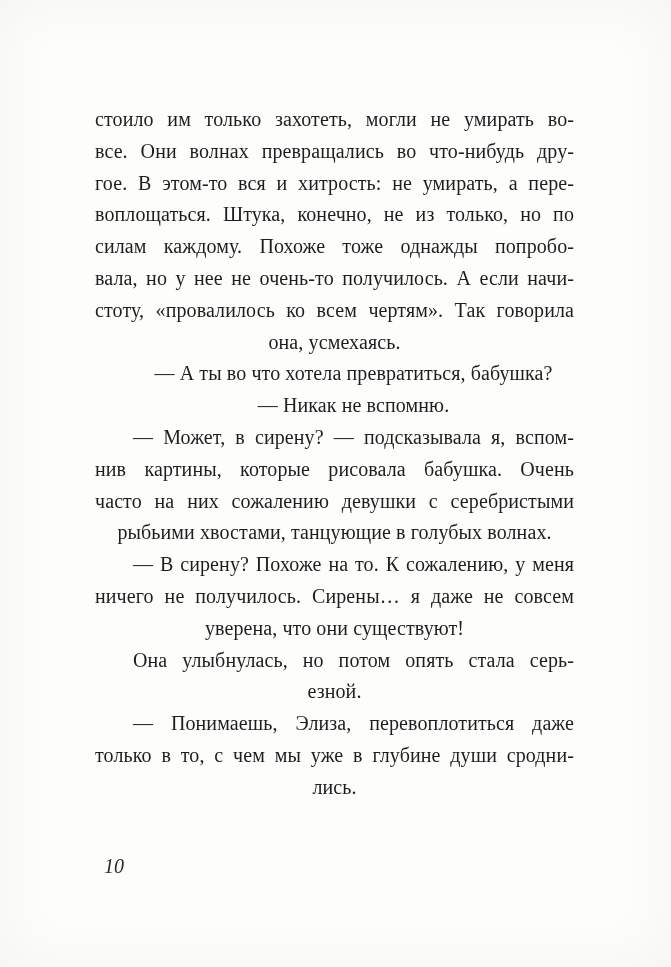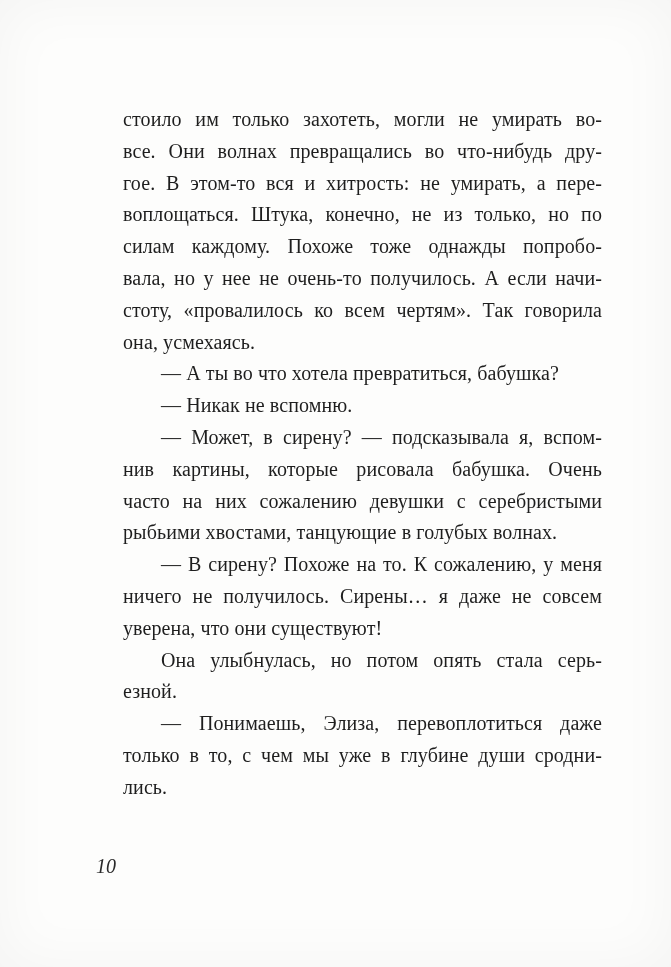--- a/index.html
+++ b/index.html
@@ -21,37 +21,36 @@
     box-shadow: inset 0 0 60px rgba(0,0,0,0.04);
   }
   .text-block {
     position: absolute;
     left: 95px;
     top: 104px;
     width: 479px;
     font-size: 20px;
     line-height: 31.8px;
     letter-spacing: 0.1px;
-    margin-left: 28px;
   }
   .line {
     text-align: justify;
     text-align-last: justify;
     white-space: normal;
   }
   .line.last {
-    text-align: left;
+    text-align: center;
     text-align-last: auto;
   }
   .line.indent {
     text-indent: 38px;
   }
   .page-number {
     position: absolute;
-    left: 96px;
+    left: 104px;
     top: 855px;
     font-size: 20px;
     font-style: italic;
     color: #2a2a2a;
     text-align: right;
   }
 </style>
 </head>
 <body>
 

